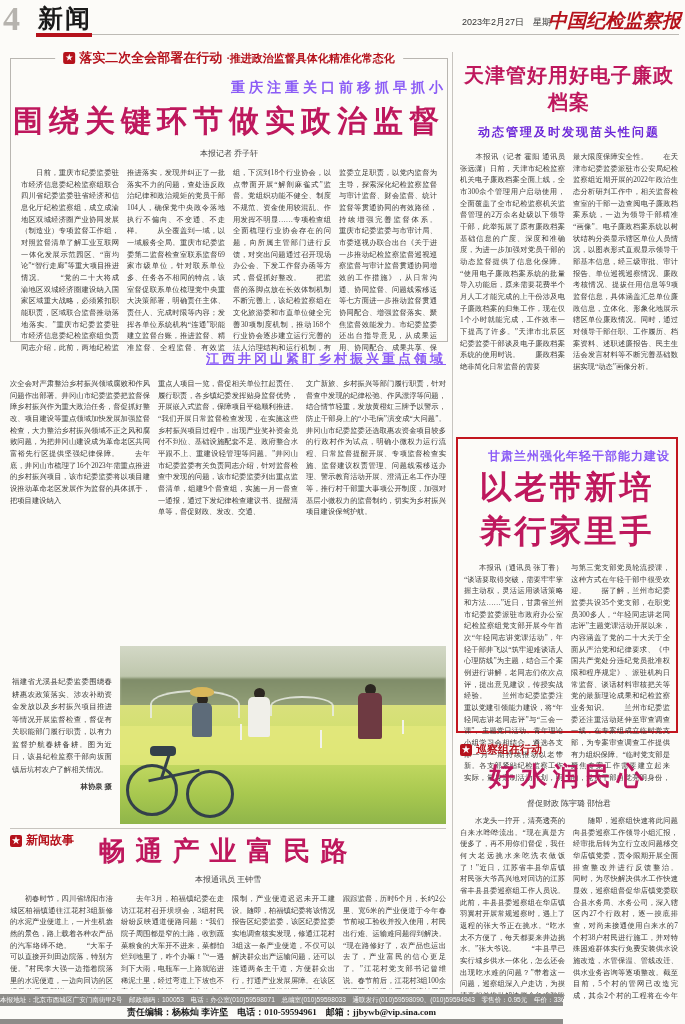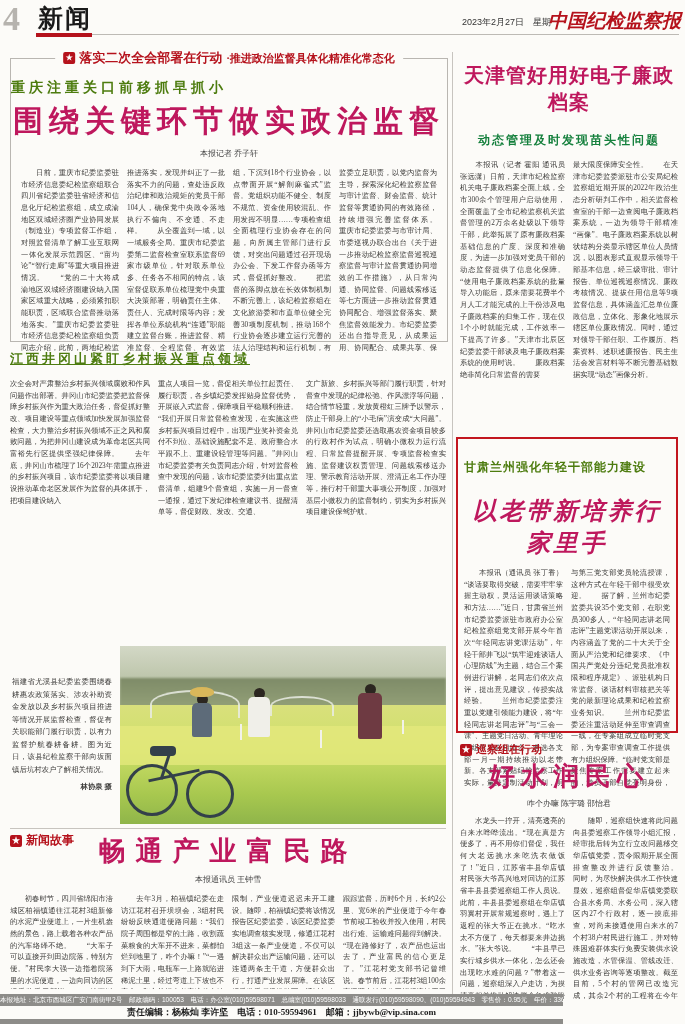--- a/index.html
+++ b/index.html
@@ -14,21 +14,21 @@
   .hdr .date{position:absolute;right:125px;top:16px;font-size:9px;color:#333;font-family:"Liberation Sans",sans-serif;}
   .hdr .masthead{position:absolute;right:4px;top:8px;font-size:19px;font-weight:900;font-style:italic;
                  color:#b5121c;letter-spacing:0px;white-space:nowrap;}
   
   .vrule{position:absolute;left:452px;top:52px;width:1px;height:944px;background:#c7c4bf;}
   .hline{position:absolute;height:1px;background:#c7c4bf;}
   
   .cols{display:flex;gap:8px;}
   .col{flex:1;font-size:7.3px;line-height:1.6;text-align:justify;color:#3b3a38;overflow:hidden;
        font-family:"Liberation Serif","DejaVu Serif",serif;}
-  .kicker{text-align:left;font-weight:bold;color:#4d7c0f;}
+  .kicker{text-align:right;font-weight:bold;color:#8b5cf6;}
   .headline{text-align:center;font-weight:900;color:#be185d;font-family:"Liberation Serif",serif;}
   .byline{text-align:center;font-size:8px;color:#444;}
   .redlabel{display:flex;align-items:center;gap:4px;color:#b5121c;font-weight:bold;font-size:12px;}
   .sq-icon{display:inline-block;width:12px;height:12px;background:#b5121c;color:#fff;font-size:8px;
            line-height:12px;text-align:center;border-radius:2px;flex:0 0 aupx;}
   
   .artA{position:absolute;left:10px;top:58px;width:436px;height:282px;border:1px solid #b9b6b1;}
   .artA .banner{position:absolute;left:50%;transform:translate(-50%,-55%);top:0;background:#fcfbf8;
         padding:0 8px;display:flex;align-items:center;gap:4px;white-space:nowrap;}
   .artA .banner .b1{color:#b5121c;font-weight:900;font-size:13px;}
@@ -65,26 +65,26 @@
   .wheel{position:absolute;border:3px solid #33404a;border-radius:50%;background:transparent;}
   .bikebar{position:absolute;background:#33404a;}
   
   .artD{position:absolute;left:10px;top:832px;width:436px;}
   .artD .headline{font-size:27px;letter-spacing:10px;margin-top:-16px;}
   .artD .byline{margin-top:5px;}
   .artD .cols{margin-top:8px;height:96px;}
   
   .artE{position:absolute;left:460px;top:62px;width:218px;}
   .artE .headline{font-size:20px;letter-spacing:1px;}
-  .artE .sub{text-align:center;font-size:12px;font-weight:bold;margin-top:16px;letter-spacing:2px;color:#15803d;}
+  .artE .sub{text-align:center;font-size:12px;font-weight:bold;margin-top:8px;letter-spacing:2px;color:#6d28d9;}
   .artE .cols{margin-top:10px;height:304px;}
   .artF{position:absolute;left:456px;top:437px;width:222px;height:296px;border:2px solid #c3161f;
-        box-sizing:border-box;padding:20px 6px 6px 6px;background:#fcfbf8;}
+        box-sizing:border-box;padding:9px 6px 6px 6px;background:#fcfbf8;}
   .artF .kicker{font-size:12px;letter-spacing:1px;}
-  .artF .headline{font-size:24px;letter-spacing:3px;margin-top:19px;font-style:italic;}
+  .artF .headline{font-size:32px;letter-spacing:3px;margin-top:1px;}
   .artF .cols{margin-top:8px;height:222px;}
   .artG{position:absolute;left:460px;top:742px;width:218px;}
   .artG .redlabel{font-size:11px;}
   .artG .headline{font-size:26px;letter-spacing:6px;margin-top:2px;}
   .artG .byline{margin-top:4px;}
   .artG .cols{margin-top:6px;height:186px;}
   
   .foot{position:absolute;left:0;bottom:0;width:563px;}
   .foot .bar1{height:12px;background:#8d8c89;color:#fff;font-size:6.6px;line-height:12px;
               text-align:center;font-family:"Liberation Sans",sans-serif;white-space:nowrap;overflow:hidden;}
@@ -211,21 +211,21 @@
       <div class="col">与第三党支部党员轮流授课，这种方式在年轻干部中很受欢迎。　　据了解，兰州市纪委监委共设35个党支部，在职党员300多人，“年轻同志讲老同志评”主题党课活动开展以来，内容涵盖了党的二十大关于全面从严治党和纪律要求、《中国共产党处分违纪党员批准权限和程序规定》、派驻机构日常监督、谈话材料审核把关等党的最新理论成果和纪检监察业务知识。　　兰州市纪委监委还注重活动延伸至审查调查一线，在专案组成立临时党支部，为专案审查调查工作提供有力组织保障。“临时党支部是聚焦专案工作需要建立起来的，党员干部自觉亮明身份，通过这个活动，可以有效增强党员干部的凝聚力和战斗力。”该市纪委监委第九审查调查室主任刘洵表示。</div>
     </div>
   </div>
 
   <div class="artG">
     <div class="redlabel">
       <span class="sq-icon">★</span>
       <span>巡察组在行动</span>
     </div>
     <div class="headline">好水润民心</div>
-    <div class="byline">咋个办嘛 陈宇璐 邵怡君</div>
+    <div class="byline">督促财政 陈宇璐 邵怡君</div>
     <div class="cols">
       <div class="col">　　水龙头一拧开，清亮透亮的自来水哗哗流出。“现在真是方便多了，再不用你们督促，我任何大老远挑水来吃洗衣做饭了！”近日，江苏省丰县华店镇村民张大爷高兴地对回访的江苏省丰县县委巡察组工作人员说。　　此前，丰县县委巡察组在华店镇羽翼村开展常规巡察时，遇上了返程的张大爷正在挑水。“吃水太不方便了，每天都要来井边挑水。”张大爷说。　　“丰县早已实行城乡供水一体化，怎么还会出现吃水难的问题？”带着这一问题，巡察组深入户走访，为摸清真相并推动解决群众急难愁盼和民生领域突出问题，巡察组走访村民挨家排查。　　在村民的讲述中，巡察组了解到，该村部分供水设施由于修建时间长，存在管线老化问题，难以承受通水水压，个别村民家中还出现水表损坏、水管锈蚀等情况，从而导致部分村民家中自来水未接通入户，给他们的日常生活造成不便。</div>
       <div class="col">　　随即，巡察组快速将此问题向县委巡察工作领导小组汇报，经审批后转为立行立改问题移交华店镇党委，责令限期开展全面排查整改并进行反馈整治。　　同时，为尽快解决供水工作快速显效，巡察组督促华店镇党委联合县水务局、水务公司，深入辖区内27个行政村，逐一摸底排查，对尚未接通使用自来水的7个村38户村民进行施工，并对特殊困难群体实行免费安装供水设施改造，水管保温、管线改迁、供水业务咨询等逐项整改。截至目前，5个村的管网已改造完成，其余2个村的工程将在今年第一季度全部完工。　　为解决群众急难愁盼问题、巩固成效，深化运用巡察成果，丰县巡察工作领导小组联合县水务局和汉之源水务有限公司，推动全县范围内的农村自来水饮水问题专项治理，发现涉及13个镇（街道）82个村庄520余户村民，目前已完成65个村庄320千米的管网改造。</div>
     </div>
   </div>
 
   <div class="foot">
     <div class="bar1">本报地址：北京市西城区广安门南街甲2号　邮政编码：100053　电话：办公室(010)59598071　总编室(010)59598033　通联发行(010)59598090、(010)59594943　零售价：0.95元　年价：336元各地邮局均可订阅</div>
     <div class="editors">责任编辑：杨栋灿 李许坚　电话：010-59594961　邮箱：jjbywb@vip.sina.com</div>
     <div class="bar2"></div>

